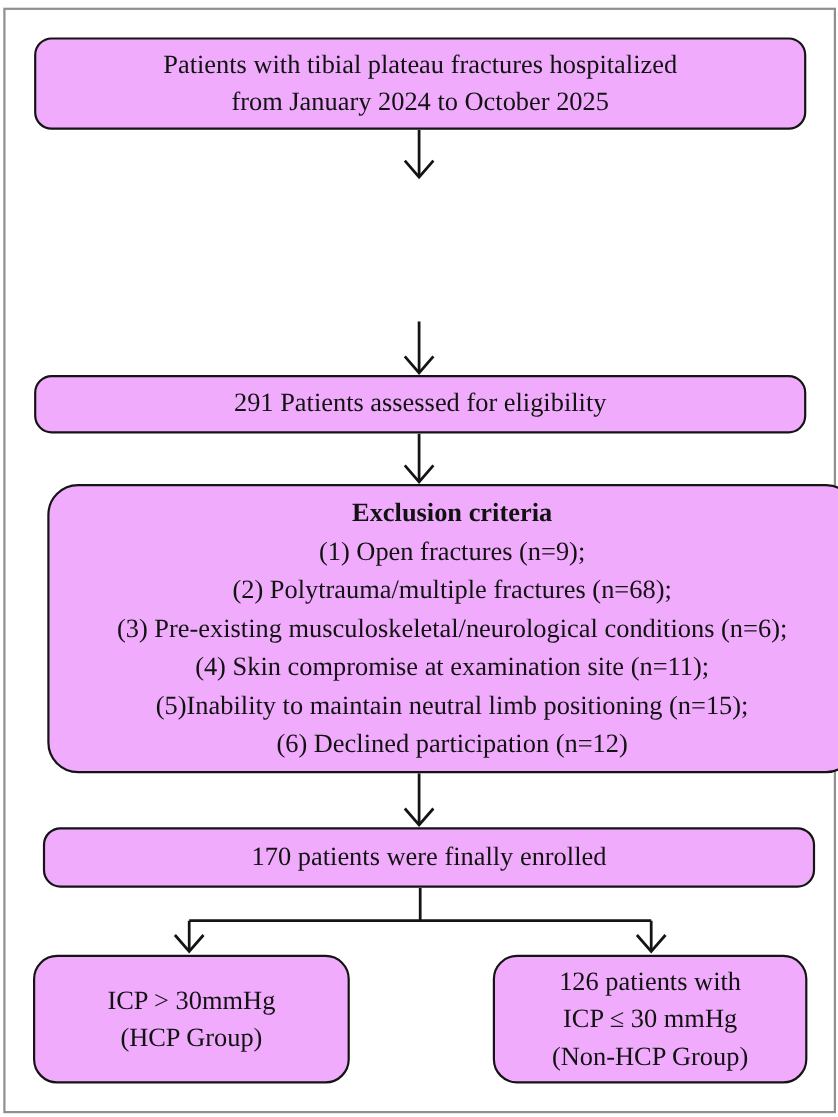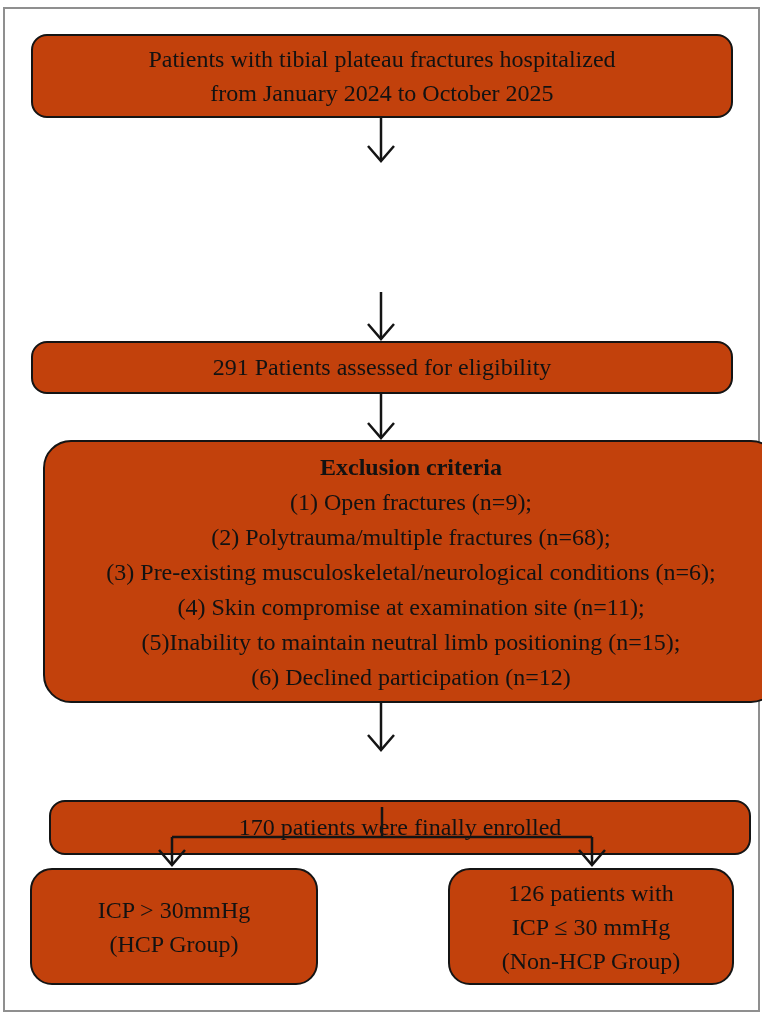--- a/index.html
+++ b/index.html
@@ -14,40 +14,40 @@
   }
   .frame {
     position: absolute;
     left: 3px; top: 7px; right: 2px; bottom: 3px;
     border: 2px solid #8f8f8f;
     pointer-events: none;
   }
   .box {
     position: absolute;
     box-sizing: border-box;
-    background: #c2410c;
+    background: #f0abfc;
     border: 2.5px solid #141414;
     border-radius: 16px;
     display: flex;
     flex-direction: column;
     justify-content: center;
     align-items: center;
     text-align: center;
     font-size: 24px;
   }
   .box .bline { line-height: 35px; white-space: nowrap; }
   .box .btitle { line-height: 36px; font-weight: bold; white-space: nowrap; }
 
   #box-population   { left: 31px;  top: 34px;  width: 702px; height: 84px; }
   #box-population .bline { line-height: 34px; }
   #box-inclusion    { left: 31px;  top: 163px; width: 702px; height: 129px; }
   #box-inclusion .bline { line-height: 36px; }
   #box-assessed     { left: 31px;  top: 341px; width: 702px; height: 53px; }
   #box-exclusion    { left: 43px;  top: 440px; width: 736px; height: 263px; border-radius: 28px; }
-  #box-enrolled     { left: 49px;  top: 752px; width: 702px; height: 55px; margin-top: 48px; }
+  #box-enrolled     { left: 39px;  top: 752px; width: 702px; height: 55px; }
   #box-hcp          { left: 30px;  top: 868px; width: 288px; height: 117px; border-radius: 22px; }
   #box-hcp .bline   { line-height: 34px; }
   #box-nonhcp       { left: 448px; top: 868px; width: 286px; height: 117px; border-radius: 22px; }
   #box-nonhcp .bline{ line-height: 34px; }
 
   .arrow { position: absolute; display: block; }
   #arrow-1 { left: 366px; top: 118px; }
   #arrow-2 { left: 366px; top: 292px; }
   #arrow-3 { left: 366px; top: 394px; }
   #arrow-4 { left: 366px; top: 703px; }

